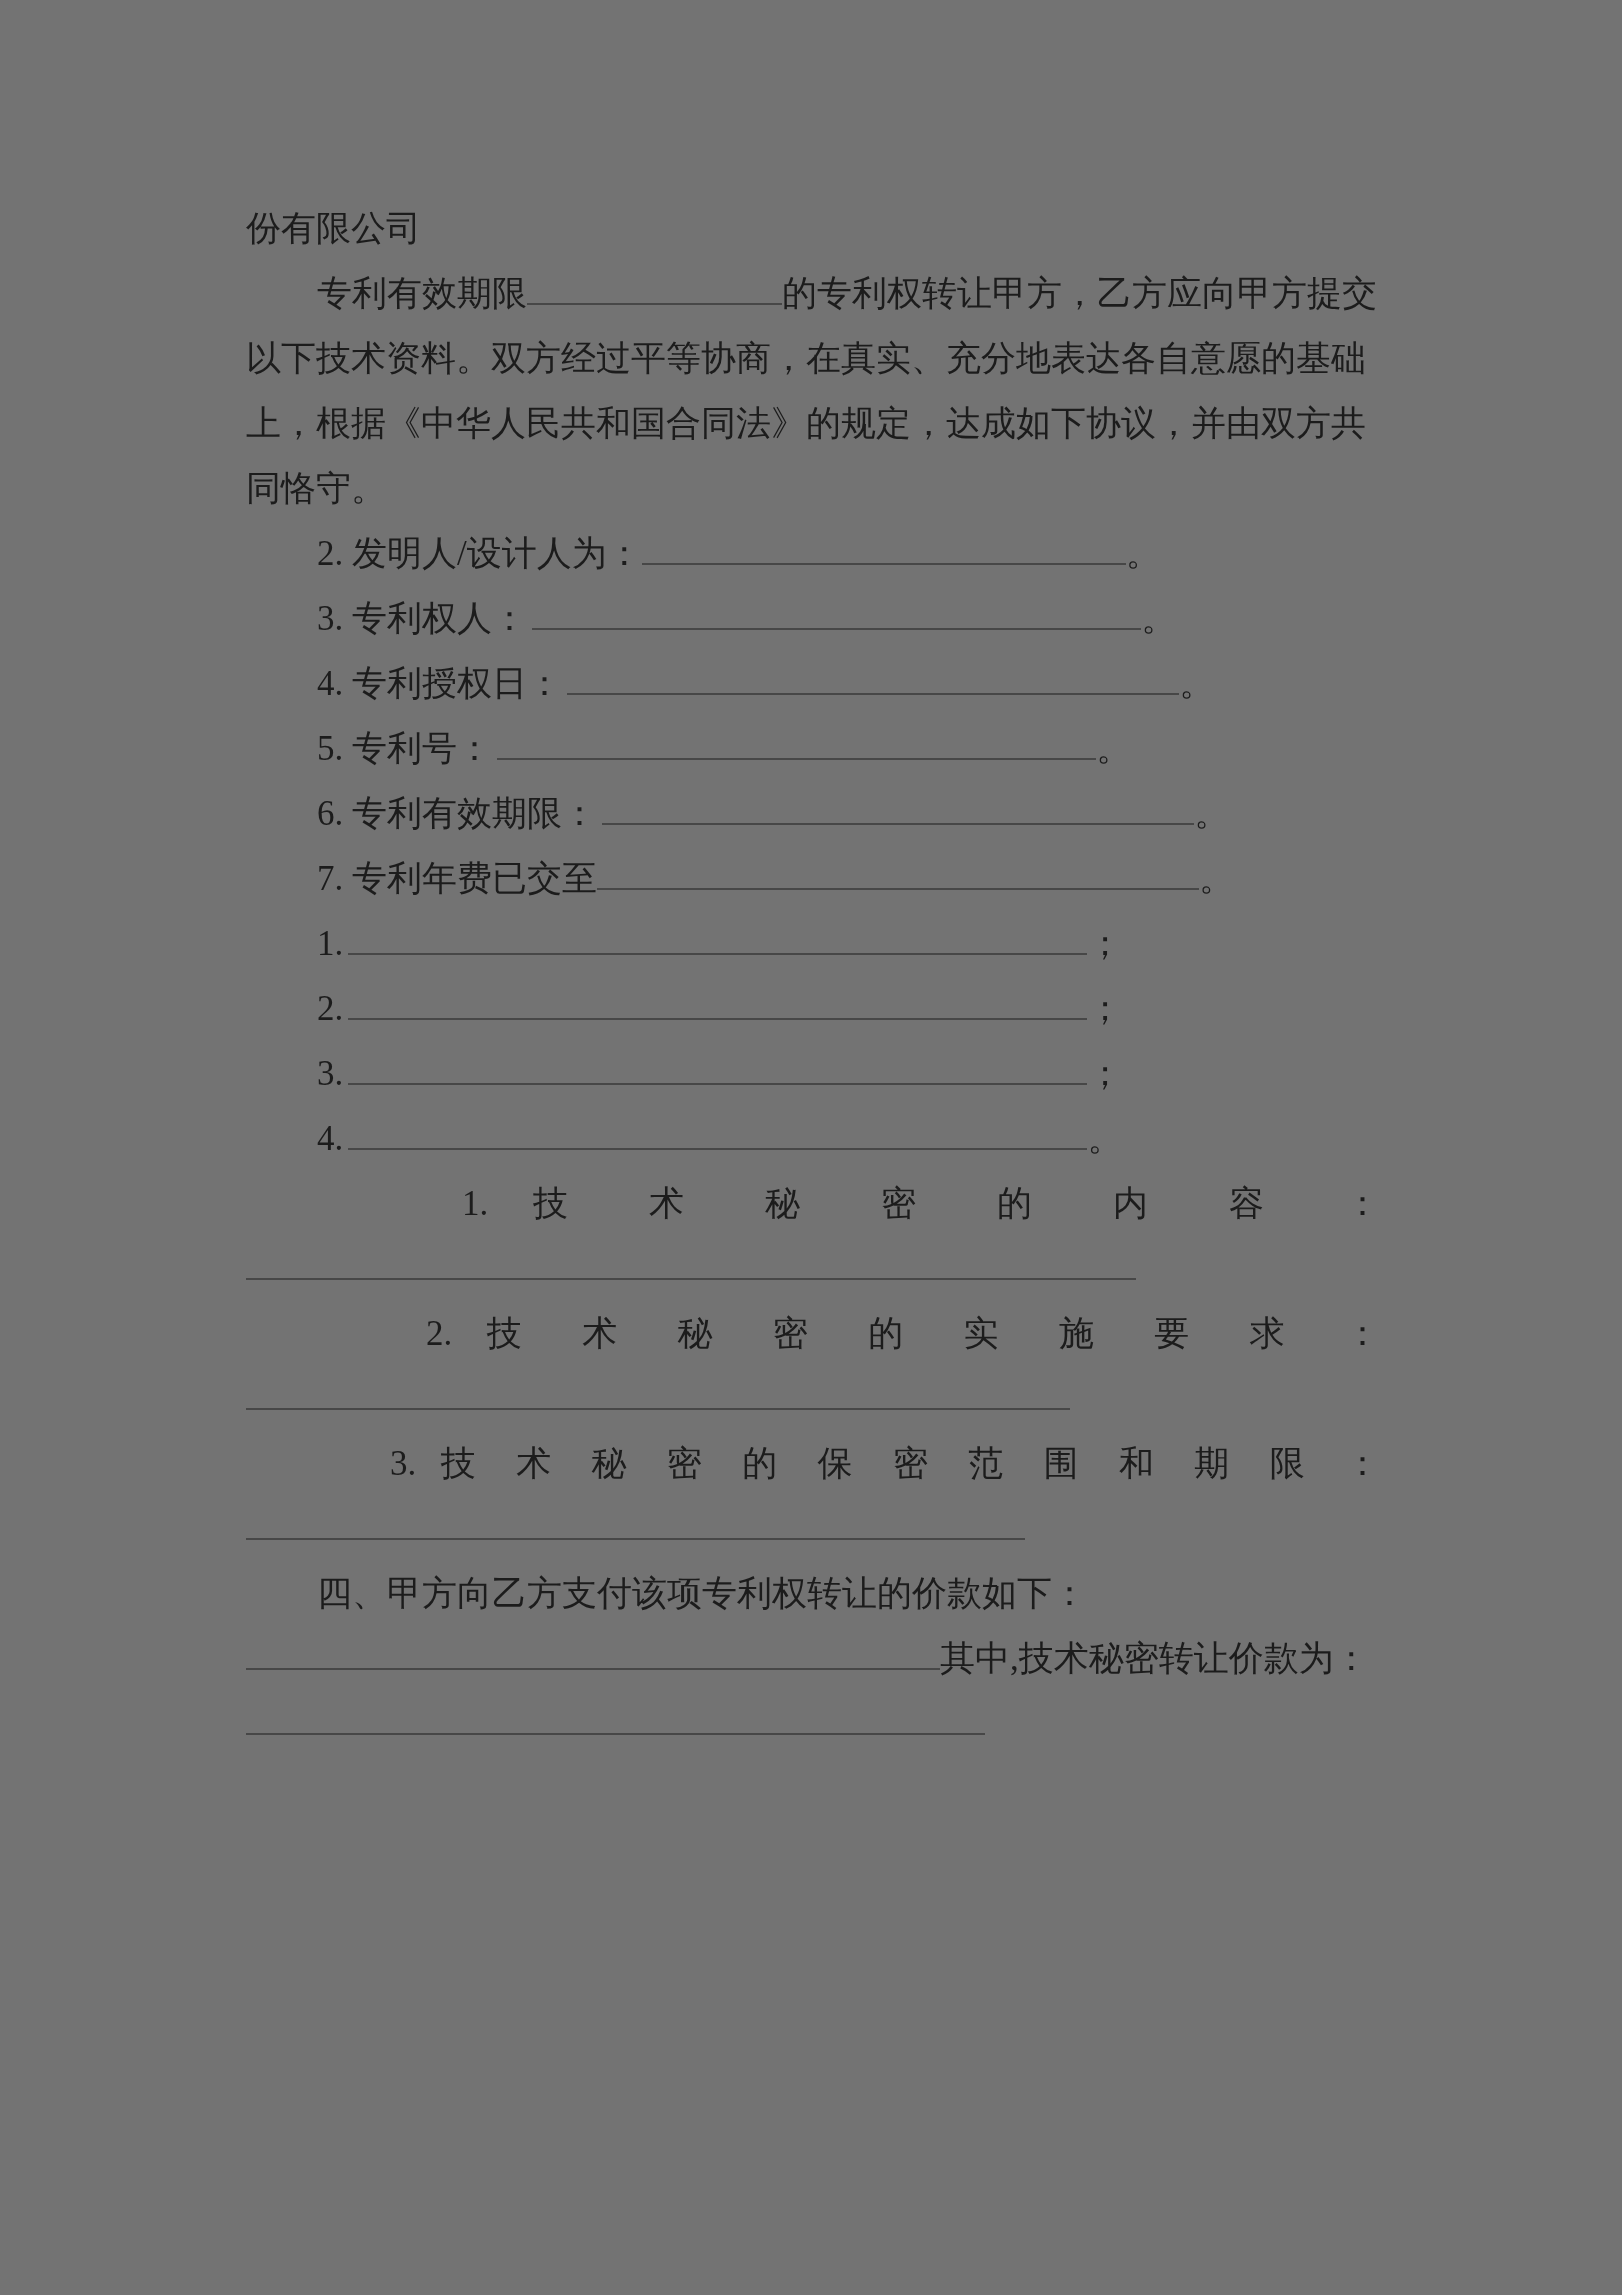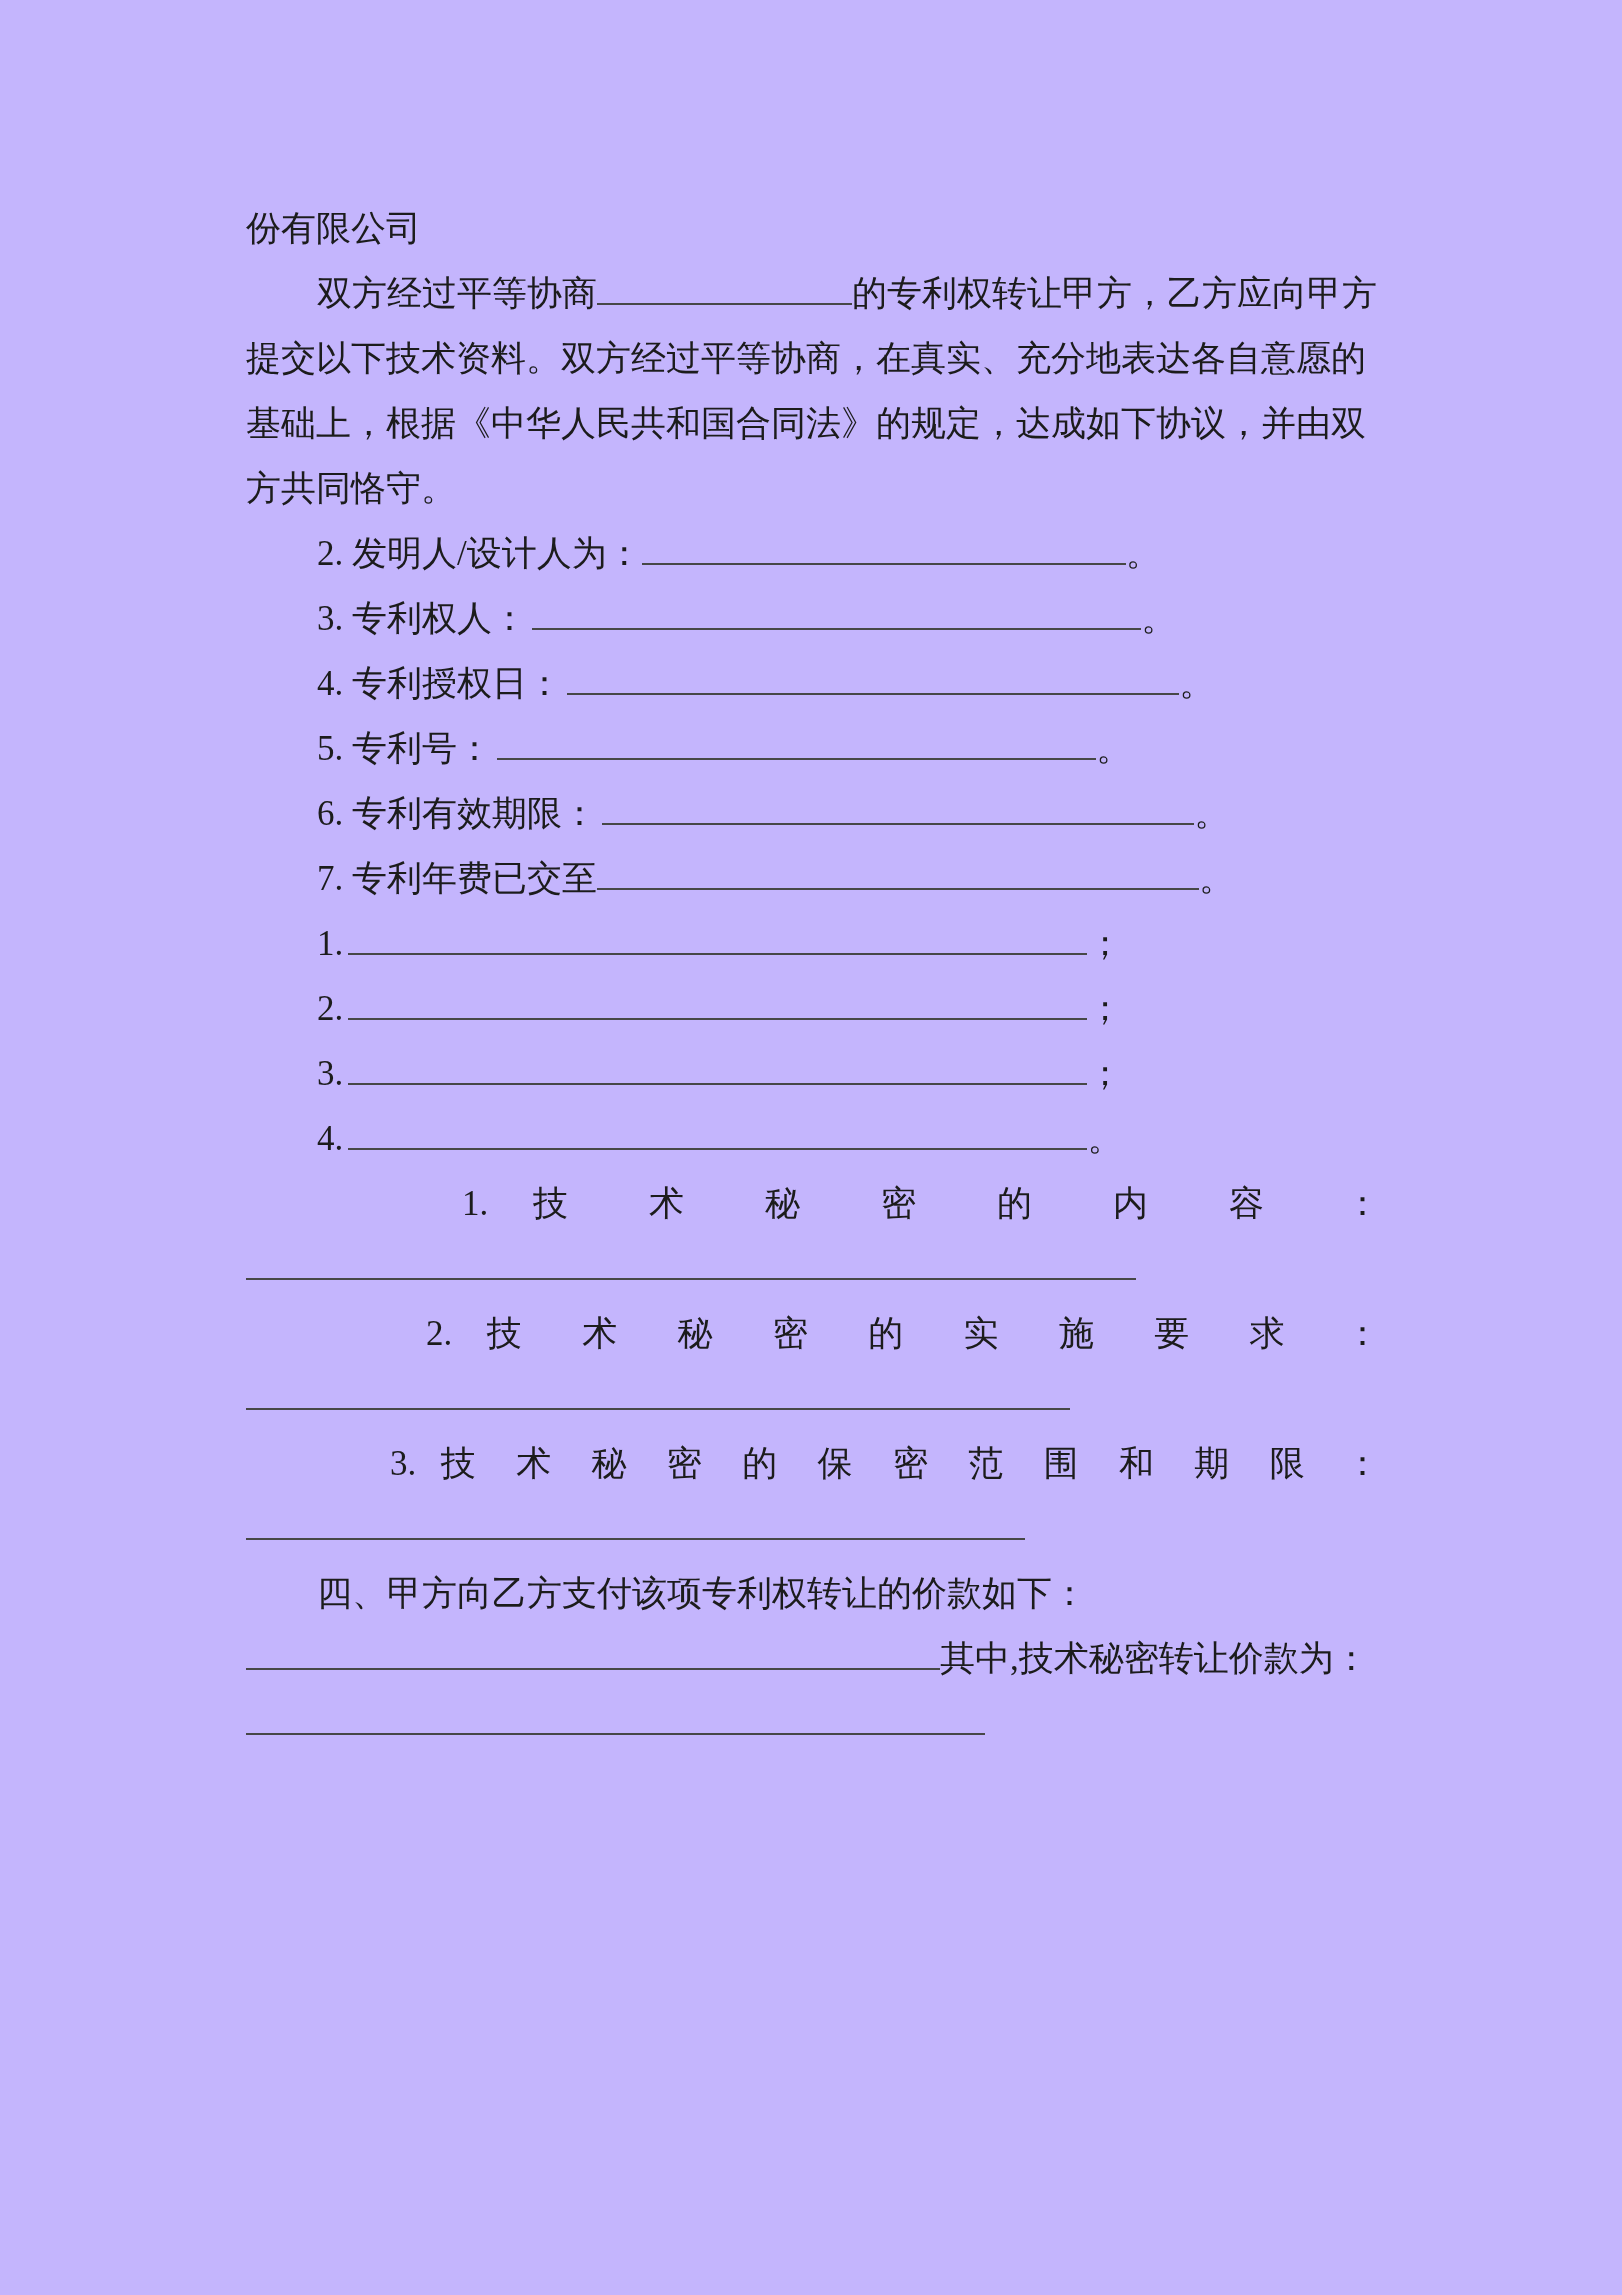--- a/index.html
+++ b/index.html
@@ -12,21 +12,21 @@
     font-family: "Liberation Serif", "DejaVu Serif", serif;
     color: #1c1c1c;
     font-size: 35px;
     line-height: 65px;
   }
   .sheet {
     width: 1623px;
     height: 2295px;
     padding: 196px 243px 0 246px;
     overflow: hidden;
-    background: #c4b5fd;
+    background: #737373;
   }
   p { text-align: left; }
   .indent { text-indent: 71px; }
   .blank {
     display: inline-block;
     border-bottom: 2px solid #474747;
     height: 1em;
     vertical-align: baseline;
   }
   .spread {
@@ -40,21 +40,21 @@
   .nowrap { white-space: nowrap; }
   .gap { margin-left: 5.2px; }
 </style>
 </head>
 <body>
 
 <div class="sheet">
 
   <p><span>份有限公司</span></p>
 
-  <p class="indent"><span>双方经过平等协商</span><span class="blank" style="width:255px"></span><span>的专利权转让甲方，乙方应向甲方提交以下技术资料。双方经过平等协商，在真实、充分地表达各自意愿的基础上，根据《中华人民共和国合同法》的规定，达成如下协议，并由双方共同恪守。</span></p>
+  <p class="indent"><span>专利有效期限</span><span class="blank" style="width:255px"></span><span>的专利权转让甲方，乙方应向甲方提交以下技术资料。双方经过平等协商，在真实、充分地表达各自意愿的基础上，根据《中华人民共和国合同法》的规定，达成如下协议，并由双方共同恪守。</span></p>
 
 
 
   <p class="indent"><span>2. 发明人/设计人为：</span><span class="blank" style="width:484px"></span><span>。</span></p>
 
   <p class="indent"><span>3. 专利权人：</span><span class="blank gap" style="width:609px"></span><span>。</span></p>
 
   <p class="indent"><span>4. 专利授权日：</span><span class="blank gap" style="width:612px"></span><span>。</span></p>
 
   <p class="indent"><span>5. 专利号：</span><span class="blank gap" style="width:599px"></span><span>。</span></p>

